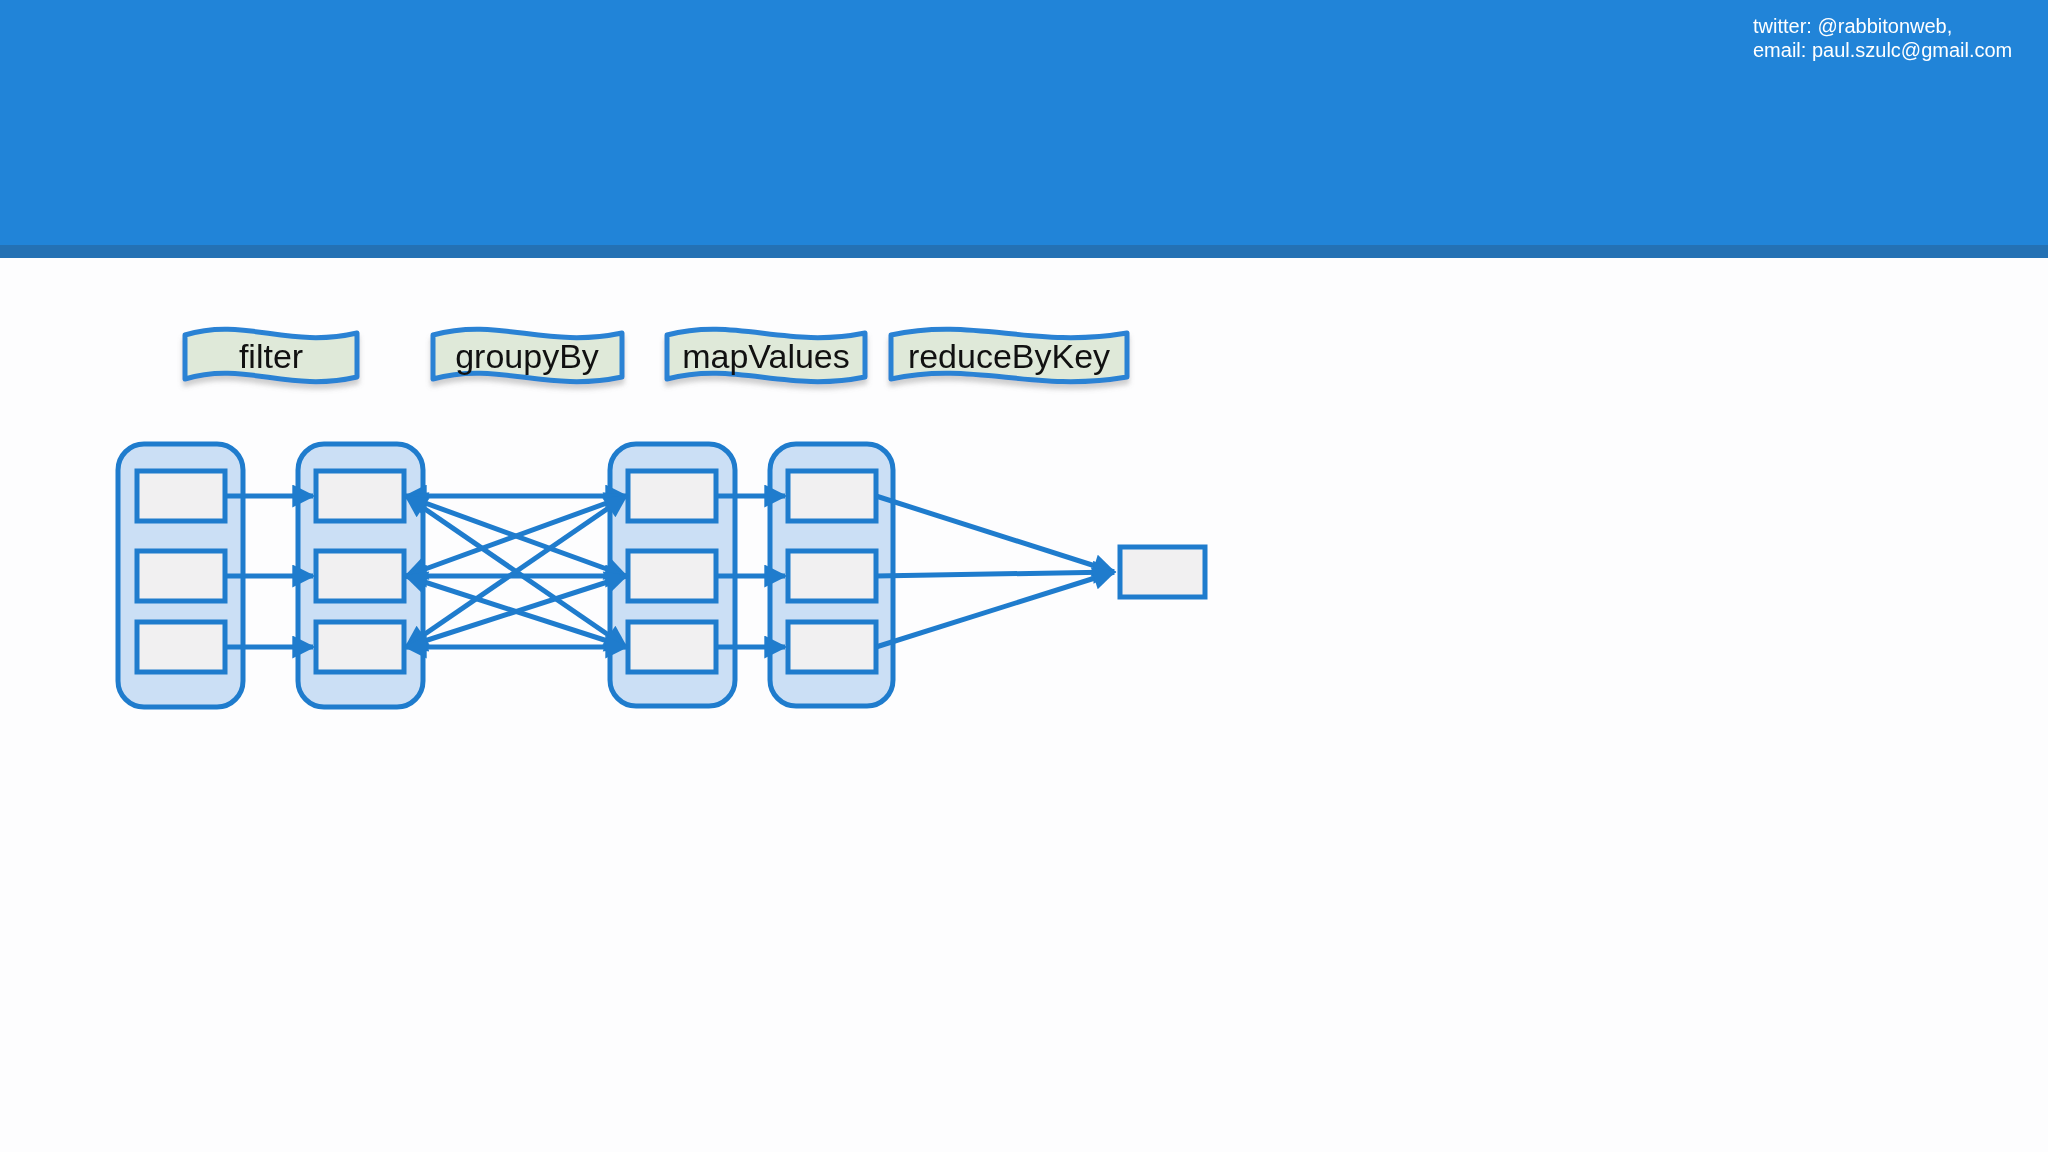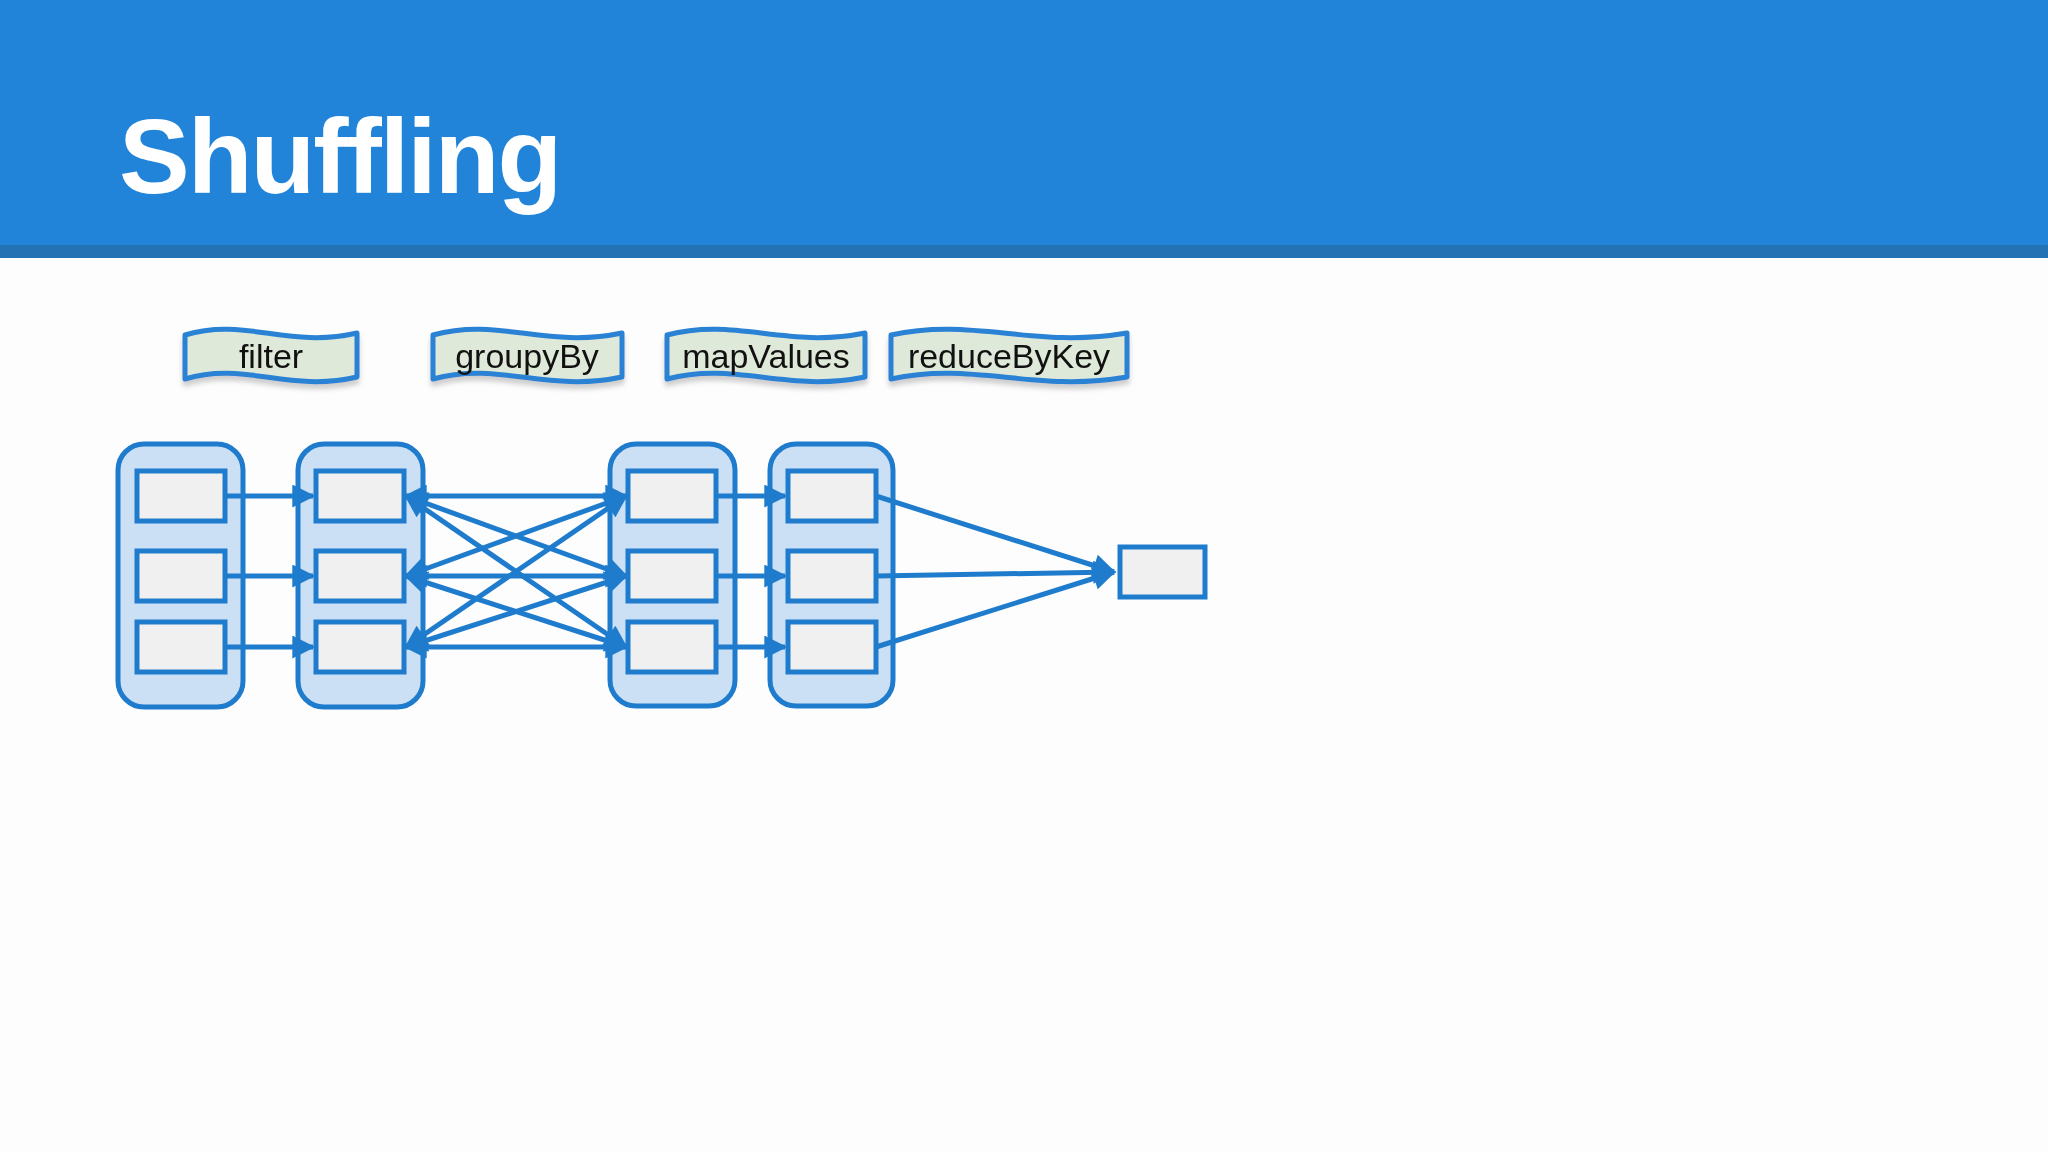--- a/index.html
+++ b/index.html
@@ -37,21 +37,24 @@
     text-anchor:middle;
   }
   .container-rect{fill:#cbdff5;stroke:#1f7ccd;stroke-width:5;}
   .pbox{fill:#f1f0f1;stroke:#1f7ccd;stroke-width:5;}
   .arrow{stroke:#1f7ccd;stroke-width:5;fill:none;}
 </style>
 </head>
 <body>
 
 <div class="header-bar">
-  <h1 class="slide-title">Shuffling</h1>
+  <div class="contact">
+    <div>twitter: @rabbitonweb,</div>
+    <div>email: paul.szulc@gmail.com</div>
+  </div>
 </div>
 <div class="header-strip"></div>
 
 <svg class="diagram-svg" viewBox="0 0 2048 1152">
   <defs>
     <marker id="ah" viewBox="0 0 10 10" refX="9" refY="5" markerWidth="5.2" markerHeight="4.6" orient="auto-start-reverse" markerUnits="strokeWidth">
       <path d="M0 0 L10 5 L0 10 Z" fill="#1f7ccd"></path>
     </marker>
     <filter id="soft" x="-20%" y="-30%" width="140%" height="180%">
       <feDropShadow dx="0" dy="5" stdDeviation="2.5" flood-color="#777777" flood-opacity="0.35"></feDropShadow>

